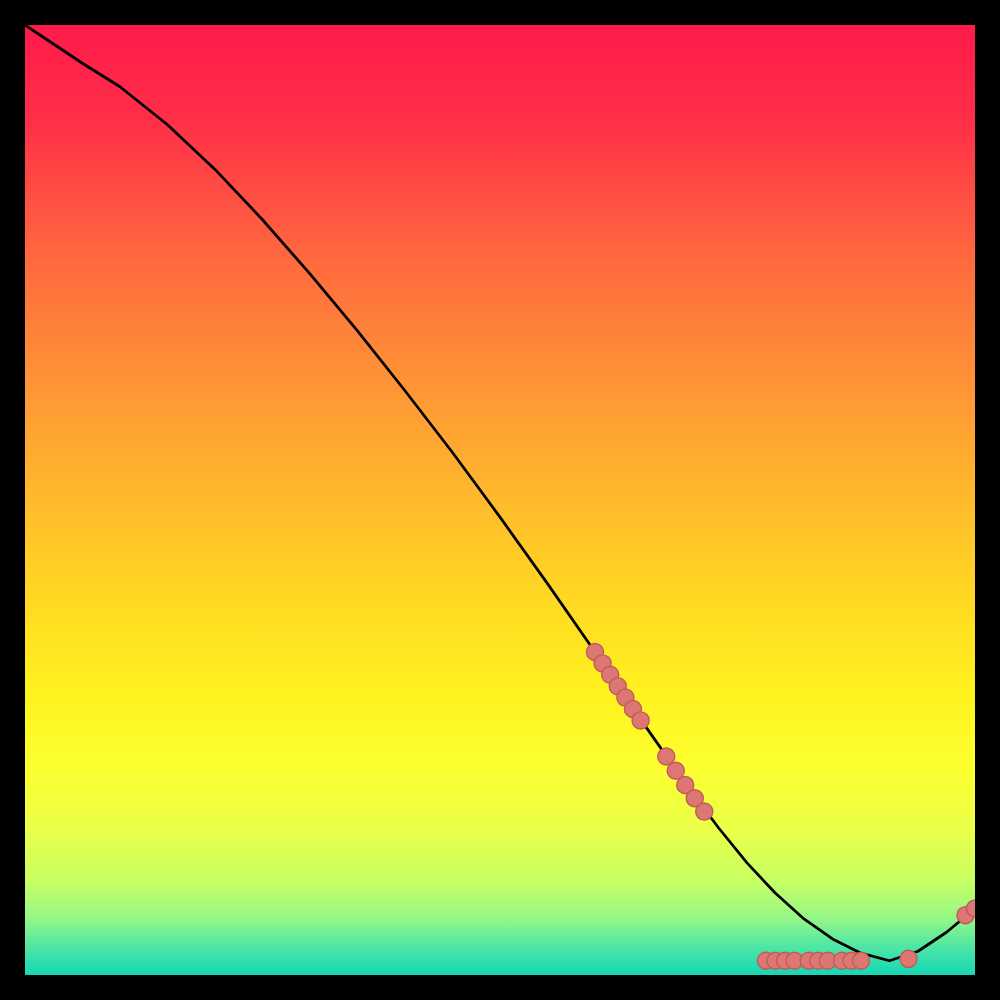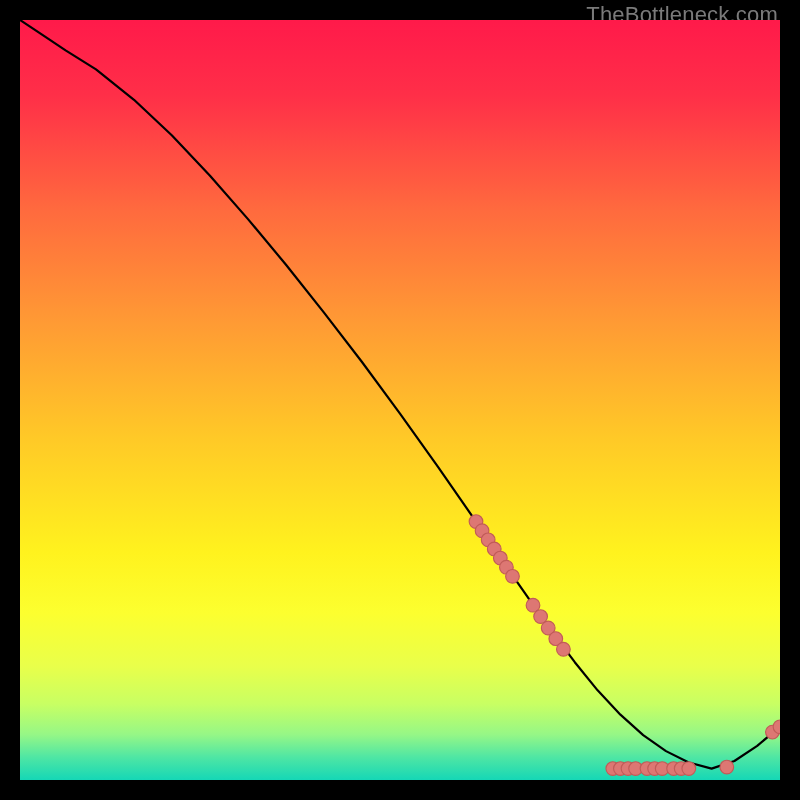--- a/index.html
+++ b/index.html
@@ -45,21 +45,20 @@
     font-size: 22px;
     font-weight: 500;
     letter-spacing: 0.2px;
     user-select: none;
   }
 </style>
 </head>
 <body>
 
 <div class="stage">
-  <div class="watermark">TheBottleneck.com</div>
 
   <div class="plot">
     <svg class="gradient" viewBox="0 0 100 100" preserveAspectRatio="none">
       <defs>
         <linearGradient id="bg" x1="0" y1="0" x2="0" y2="1">
             <stop offset="0%" stop-color="#ff1a4a"></stop>
             <stop offset="10%" stop-color="#ff2f48"></stop>
             <stop offset="25%" stop-color="#ff6a3e"></stop>
             <stop offset="40%" stop-color="#ff9b34"></stop>
             <stop offset="55.00000000000001%" stop-color="#ffc927"></stop>

